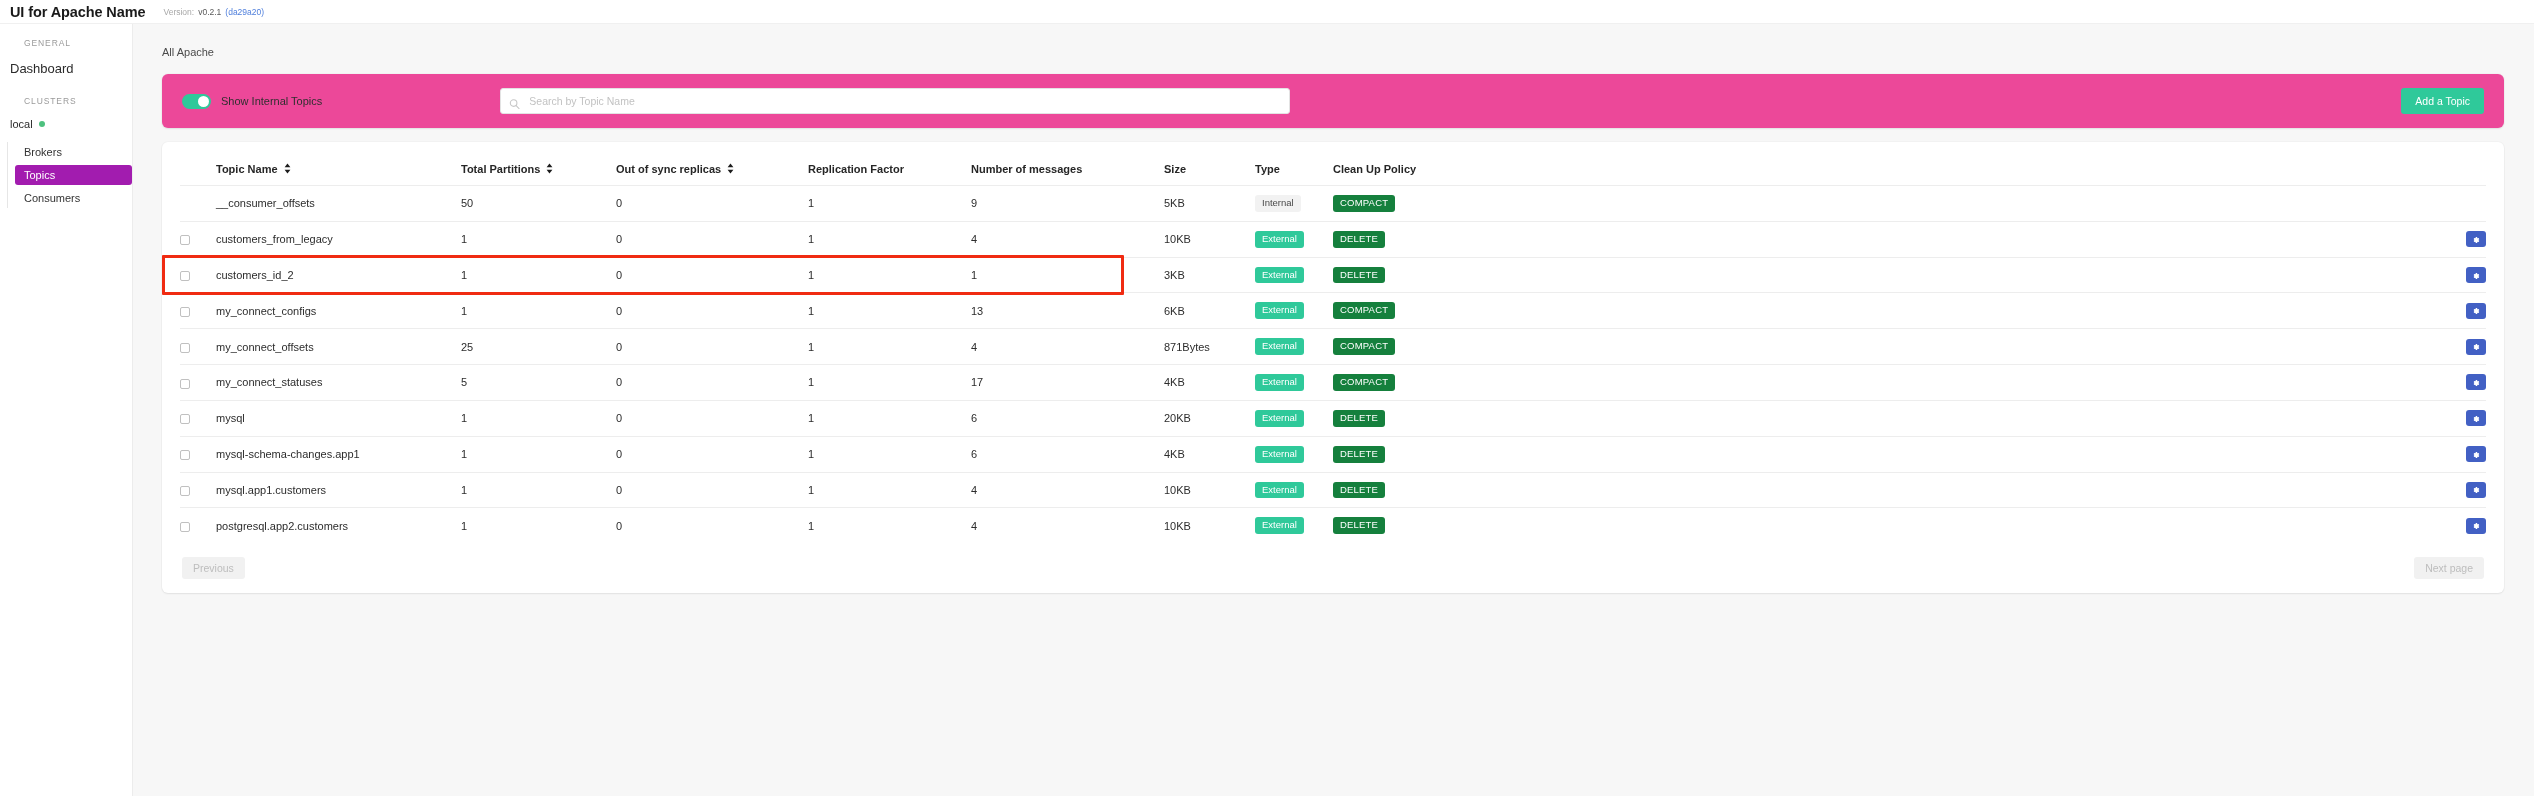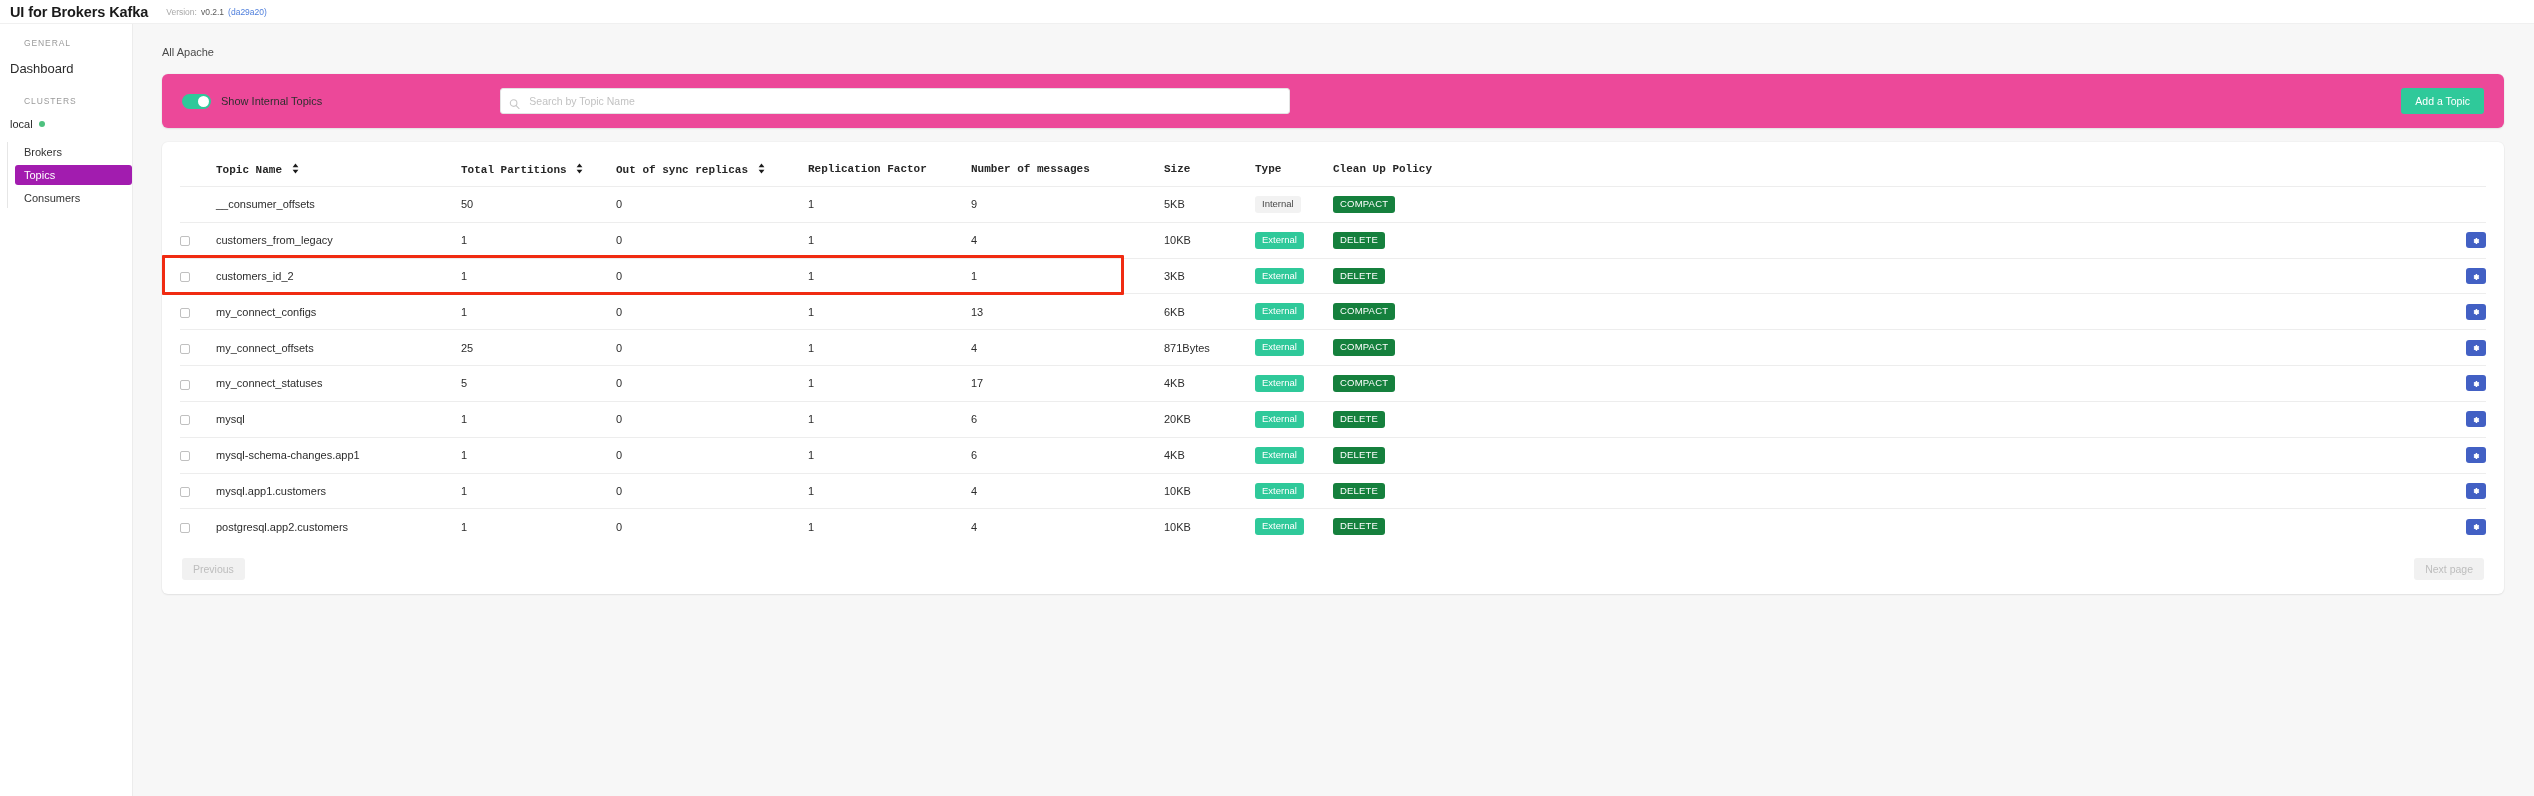--- a/index.html
+++ b/index.html
@@ -215,21 +215,20 @@
     table-layout: fixed;
   }
   table.topics th {
     text-align: left;
     font-size: 11px;
     font-weight: bold;
     color: #262626;
     padding: 6px 0 10px 0;
     border-bottom: 1px solid #ededed;
     white-space: nowrap;
-    font-family: Liberation Mono, monospace;
   }
   table.topics td {
     font-size: 11px;
     color: #2c2c2c;
     padding: 9px 0;
     border-bottom: 1px solid #ededed;
     white-space: nowrap;
     vertical-align: middle;
     height: 26px;
   }
@@ -317,21 +316,21 @@
     font-family: "Liberation Sans", sans-serif;
     padding: 5px 11px;
     cursor: default;
   }
   .page-btn.next { margin-left: auto; }
 </style>
 </head>
 <body>
 
 <div class="navbar">
-  <div class="brand">UI for Brokers Kafka</div>
+  <div class="brand">UI for Apache Name</div>
   <div class="version-wrap">
     <span class="version-label">Version:</span>
     <span class="version-num">v0.2.1</span>
     <span class="version-hash">(da29a20)</span>
   </div>
 </div>
 
 <div class="shell">
 
   <div class="sidebar">

